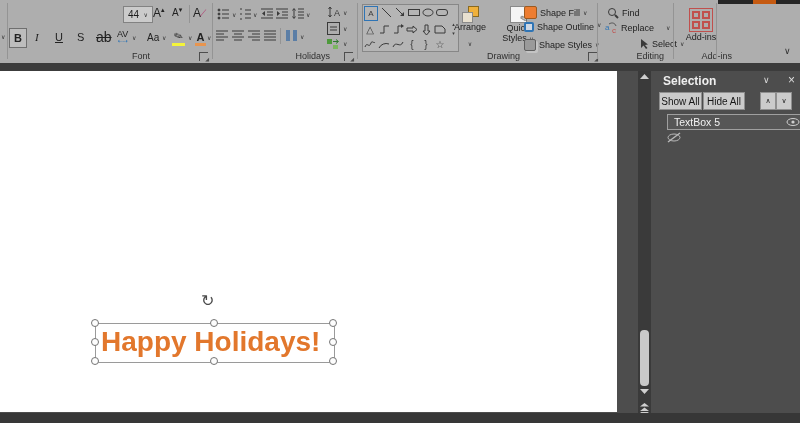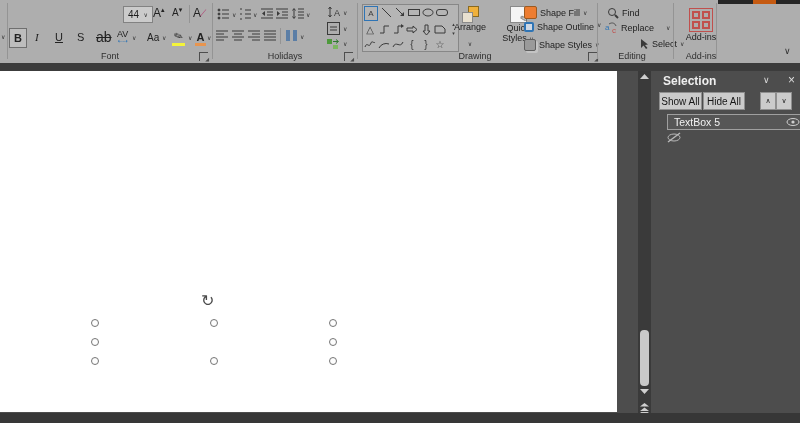--- a/index.html
+++ b/index.html
@@ -2,21 +2,21 @@
 <html><head>
 <meta charset="utf-8">
 <style>
   html,body{margin:0;padding:0}
   body{width:800px;height:423px;position:relative;overflow:hidden;
        font-family:"Liberation Sans",sans-serif;background:#4d4d4d;}
   .abs{position:absolute;}
   
   .ribbon{left:0;top:0;width:800px;height:63px;background:#aeaeae;}
   .vsep{width:1px;top:3px;height:56px;background:#949494;position:absolute;}
-  .grplabel{position:absolute;top:51px;font-size:9px;color:#2f2f2f;text-align:center;white-space:nowrap;}
+  .grplabel{position:absolute;top:51px;font-size:9px;color:#2f2f2f;text-align:right;white-space:nowrap;}
   .combo{position:absolute;top:6px;height:15px;background:#cbcbcb;border:1px solid #828282;
          font-size:10px;color:#1b1b1b;line-height:15px;padding:0 4px;display:flex;align-items:center;justify-content:space-between;}
   .chev{font-size:6px;color:#333;line-height:1;}
   .rbtn{position:absolute;color:#222;display:flex;align-items:center;justify-content:center;}
   .rtext{font-size:11px;color:#222;}
   .launcher{position:absolute;width:8px;height:8px;border-top:1px solid #4e4e4e;border-left:1px solid #4e4e4e;}
   .launcher:after{content:"◢";position:absolute;right:-1px;bottom:-1px;font-size:5px;color:#4e4e4e;}
   .ubar{position:absolute;left:1px;right:1px;bottom:0;height:3px;}
   .sicon{stroke:#3a3a3a;fill:none;stroke-width:1;}
   .lbl9{font-size:9px;color:#222;}
@@ -391,20 +391,23 @@
 
   <div class="abs" style="left:718px;top:0;width:82px;height:4px;background:#262626"></div>
   <div class="abs" style="left:753px;top:0;width:23px;height:4px;background:#c55a11"></div>
 </div>
 
 <div class="abs darkstrip"></div>
 
 <div class="abs slide">
 
   <span class="abs rotate">↻</span>
+  <div class="abs tbox">
+    <div class="holiday">Happy Holidays!</div>
+  </div>
   <div class="handle" style="left:91px;top:248px"></div>
   <div class="handle" style="left:210px;top:248px"></div>
   <div class="handle" style="left:329px;top:248px"></div>
   <div class="handle" style="left:91px;top:267px"></div>
   <div class="handle" style="left:329px;top:267px"></div>
   <div class="handle" style="left:91px;top:286px"></div>
   <div class="handle" style="left:210px;top:286px"></div>
   <div class="handle" style="left:329px;top:286px"></div>
 </div>
 

